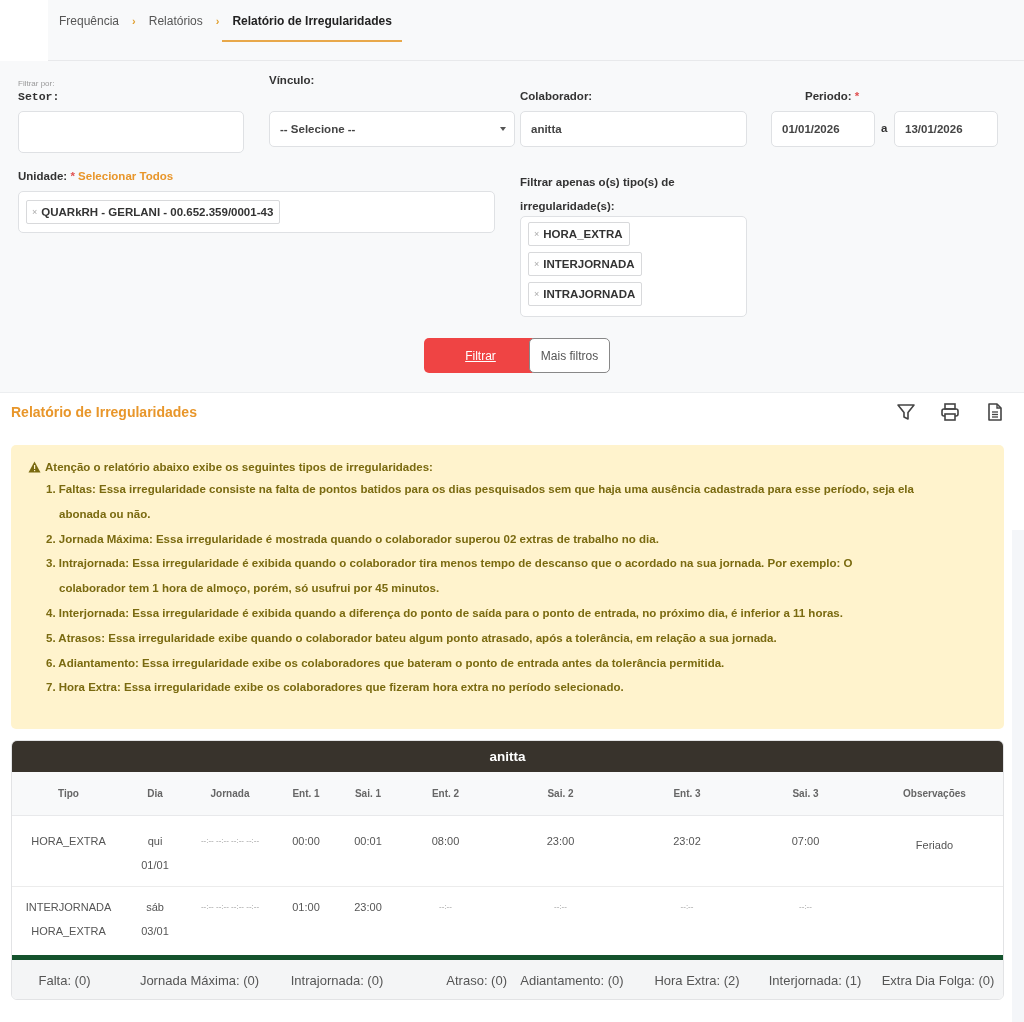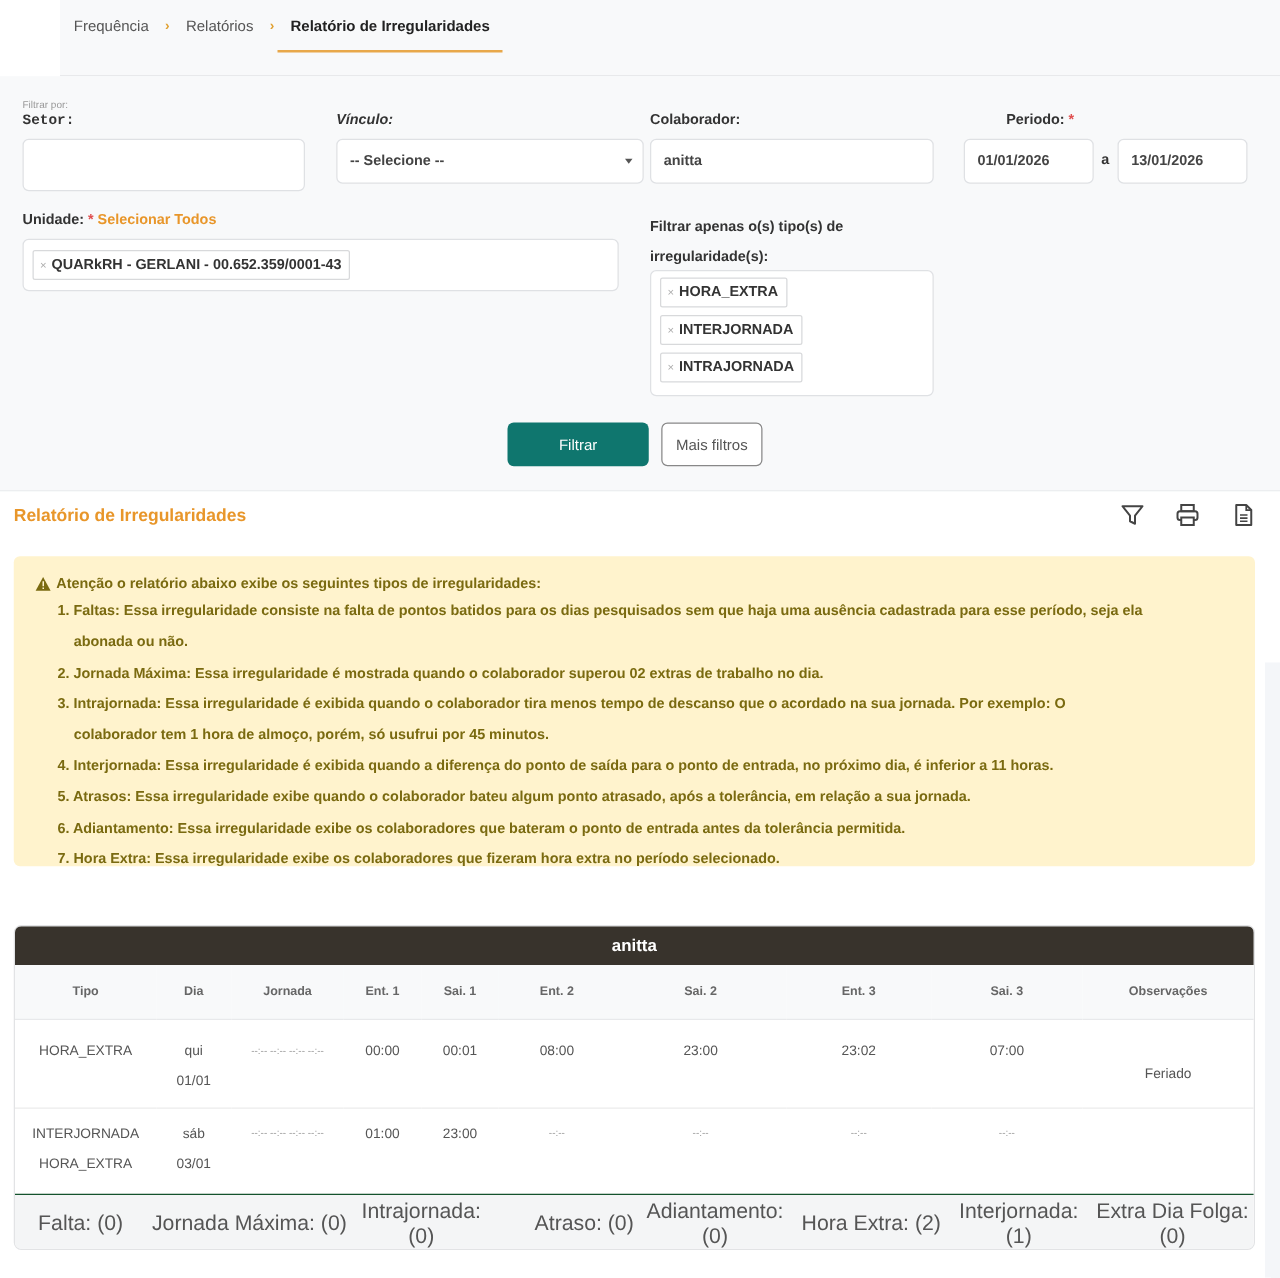--- a/index.html
+++ b/index.html
@@ -14,43 +14,43 @@
 
   .filters { background: #f8f9fa; height: 332px; position: relative; border-bottom: 1px solid #eceef0; }
   .filter-by { position: absolute; left: 18px; top: 18px; font-size: 8px; color: #999; }
   .label { position: absolute; font-size: 11.5px; font-weight: bold; color: #333; }
   .req { color: #e05050; }
   .orange { color: #e8962a; }
   .input { position: absolute; background: #fff; border: 1px solid #dfe1e4; border-radius: 5px; font-size: 11.5px; font-weight: bold; color: #444; display: flex; align-items: center; padding-left: 10px; }
   .select-caret { position: absolute; right: 8px; top: 15px; width: 0; height: 0; border-left: 3px solid transparent; border-right: 3px solid transparent; border-top: 4px solid #555; }
   .chip { display: inline-flex; align-items: center; background: #fff; border: 1px solid #d8d9db; border-radius: 2px; height: 24px; padding: 0 6px 0 5px; font-size: 11.5px; font-weight: bold; color: #333; }
   .chip-x { color: #aaa; font-size: 9px; margin-right: 4px; font-weight: normal; }
-  .btn-primary { position: absolute; left: 406px; top: 277px; width: 113px; height: 35px; background: #0f766e; color: #fff; border-radius: 5px; font-size: 12px; display: flex; align-items: center; justify-content: center; }
+  .btn-primary { position: absolute; left: 424px; top: 277px; width: 113px; height: 35px; background: #ef4444; color: #fff; border-radius: 5px; font-size: 12px; display: flex; align-items: center; justify-content: center; text-decoration: underline; }
   .btn-secondary { position: absolute; left: 529px; top: 277px; width: 81px; height: 35px; background: #fff; color: #555; border: 1px solid #888; border-radius: 5px; font-size: 12px; display: flex; align-items: center; justify-content: center; }
 
   .report-title { position: absolute; left: 11px; top: 404px; font-size: 14px; font-weight: bold; color: #e8962a; }
   .tool-icon { position: absolute; top: 402px; width: 20px; height: 20px; color: #444; }
 
-  .warning { position: absolute; left: 11px; top: 445px; width: 993px; height: 248px; background: #fff3cd; border-radius: 5px; color: #7a6a10; font-size: 11.5px; font-weight: bold; padding: 14px 17px; }
+  .warning { position: absolute; left: 11px; top: 445px; width: 993px; height: 284px; background: #fff3cd; border-radius: 5px; color: #7a6a10; font-size: 11.5px; font-weight: bold; padding: 14px 17px; }
   .warning .title { display: flex; align-items: center; height: 16px; margin-bottom: 2px; }
   .warning ol { padding-left: 0; list-style: none; margin-top: 2px; }
   .warning li { line-height: 24.8px; padding-left: 31px; text-indent: -13px; margin-left: 0; }
 
   .scroll-track { position: absolute; left: 1012px; top: 530px; width: 12px; height: 492px; background: #f4f6f9; }
 
   .table-card { position: absolute; left: 11px; top: 740px; width: 993px; height: 260px; border: 1px solid #e2e3e5; border-radius: 6px; overflow: hidden; background: #fff; }
   .table-head-name { height: 31px; background: #38332c; color: #fff; font-size: 13.5px; font-weight: bold; display: flex; align-items: center; justify-content: center; }
   table { width: 100%; border-collapse: collapse; font-size: 11px; }
   thead th { height: 43px; background: #f8f9fa; color: #666; font-weight: bold; font-size: 10px; text-align: center; border-bottom: 1px solid #e8e9eb; }
   tbody td { text-align: center; color: #555; vertical-align: top; padding-top: 13px; line-height: 24px; }
   tbody tr.r1 td { height: 71px; border-bottom: 1px solid #ececec; }
   tbody tr.r2 td { height: 69px; padding-top: 8px; }
   td.dash { color: #999; font-size: 8px; line-height: 24px; }
-  td.obs { padding-top: 31px; }
-  .footer { height: 46px; background: #f4f5f6; border-top: 1px solid #14532d; display: flex; align-items: center; font-size: 17px; color: #555; }
+  td.obs { padding-top: 17px; }
+  .footer { height: 46px; background: #f4f5f6; border-top: 5px solid #14532d; display: flex; align-items: center; font-size: 13px; color: #555; }
   .footer span { display: block; }
 </style>
 </head>
 <body>
 
 <div class="topbar">
   <nav class="breadcrumb">
     <span class="crumb">Frequência</span>
     <span class="crumb-sep">›</span>
     <span class="crumb">Relatórios</span>
@@ -58,21 +58,21 @@
     <span class="crumb active">Relatório de Irregularidades</span>
   </nav>
 </div>
 
 <section class="filters">
   <div class="filter-by">Filtrar por:</div>
 
   <div class="label" style="left:18px;top:29px;font-family:Liberation Mono, monospace;">Setor:</div>
   <div class="input" style="left:18px;top:50px;width:226px;height:42px;"></div>
 
-  <div class="label" style="left:269px;top:29px;font-style:italic;">Vínculo:</div>
+  <div class="label" style="left:269px;top:13px;">Vínculo:</div>
   <div class="input" style="left:269px;top:50px;width:246px;height:36px;">
     <span>-- Selecione --</span>
     <span class="select-caret"></span>
   </div>
 
   <div class="label" style="left:520px;top:29px;">Colaborador:</div>
   <div class="input" style="left:520px;top:50px;width:227px;height:36px;">anitta</div>
 
   <div class="label" style="left:805px;top:29px;">
     <span>Periodo:</span>

